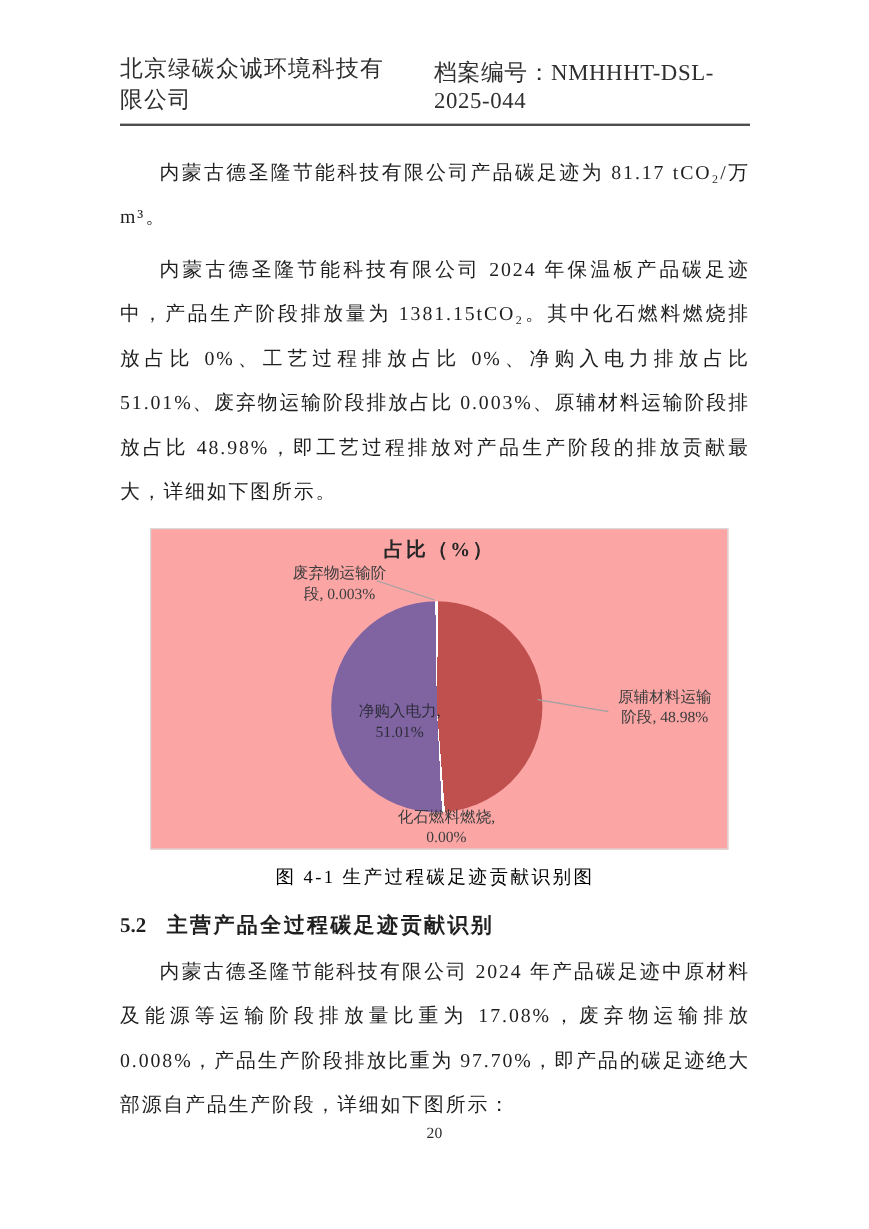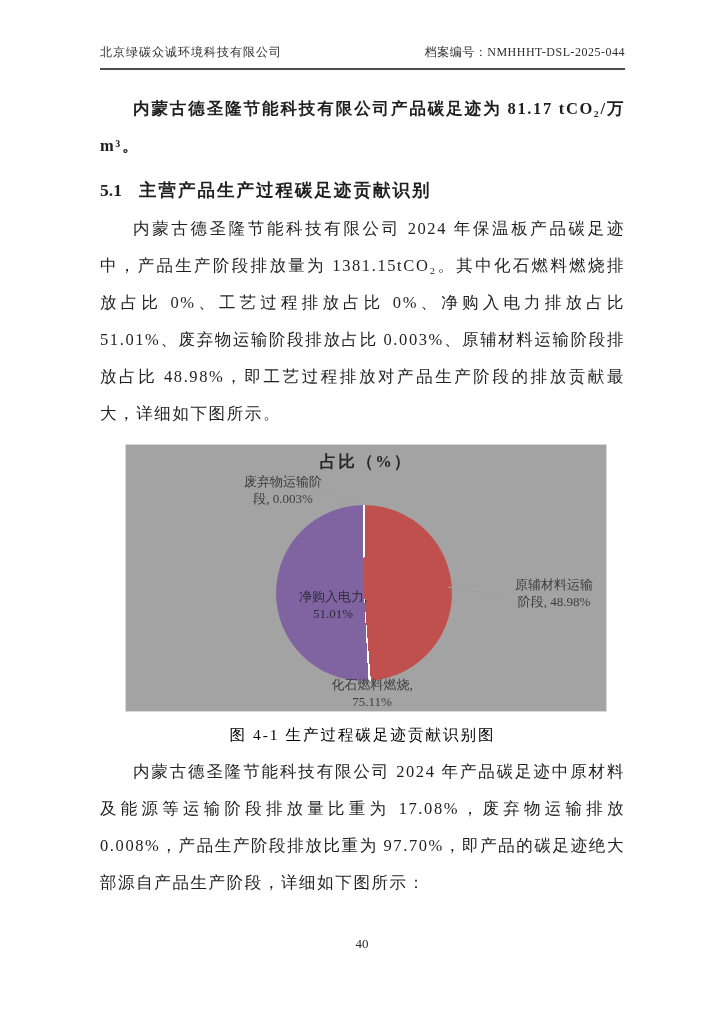--- a/index.html
+++ b/index.html
@@ -11,56 +11,56 @@
     position: relative;
     overflow: hidden;
   }
   .page-inner { padding: 44px 99px 0 100px; }
 
   
   .header {
     display: flex;
     justify-content: space-between;
     align-items: flex-end;
-    font-size: 12px;
+    font-size: 19px;
     padding-bottom: 7px;
     border-bottom: 2px solid #4e4e4e;
     color: #2e2e2e;
     letter-spacing: 1px;
     gap: 24px;
   }
   .hdr-right { font-weight: normal; letter-spacing: 0.5px; }
 
   
   .body-par {
     font-size: 16.5px;
     line-height: 37px;
     text-align: justify;
     text-indent: 2em;
     letter-spacing: 1.6px;
   }
-  .intro { margin-top: 20px; font-weight: bold; }
+  .intro { margin-top: 20px; }
   .section-h {
     margin-top: 13px;
     font-size: 17.5px;
     font-weight: bold;
     letter-spacing: 2px;
     line-height: 26px;
   }
   .section-h .h-num { margin-right: 17px; letter-spacing: 0; }
   .after-h { margin-top: 7px; }
 
   
   .chart-frame {
     position: relative;
     margin: 12px 0 0 25px;
     width: 482px;
     height: 268px;
     border: 1px solid #d9d9d9;
-    background: #a3a3a3;
+    background: #fca5a5;
   }
   .chart-title {
     position: absolute;
     top: 6px; left: 0; width: 100%;
     text-align: center;
     font-size: 16.5px;
     font-weight: bold;
     letter-spacing: 2px;
     color: #262626;
   }
@@ -106,41 +106,41 @@
 
 <div class="page-inner">
 
   <div class="header">
     <span>北京绿碳众诚环境科技有限公司</span>
     <span class="hdr-right"><span>档案编号：</span><span>NMHHHT-DSL-2025-044</span></span>
   </div>
 
   <p class="body-par intro">内蒙古德圣隆节能科技有限公司产品碳足迹为 81.17 tCO₂/万 m³。</p>
 
-  <h2 class="section-h"><span class="h-num">5.1</span><span>主营产品生产过程碳足迹贡献识别</span></h2>
 
   <p class="body-par after-h">内蒙古德圣隆节能科技有限公司 2024 年保温板产品碳足迹中，产品生产阶段排放量为 1381.15tCO₂。其中化石燃料燃烧排放占比 0%、工艺过程排放占比 0%、净购入电力排放占比 51.01%、废弃物运输阶段排放占比 0.003%、原辅材料运输阶段排放占比 48.98%，即工艺过程排放对产品生产阶段的排放贡献最大，详细如下图所示。</p>
 
   <div class="chart-frame">
     <div class="chart-title">占比（%）</div>
     <div class="pie" style="background: conic-gradient(rgb(255, 255, 255) 0deg, rgb(255, 255, 255) 0.8deg, rgb(192, 80, 77) 0.8deg, rgb(192, 80, 77) 175.54deg, rgb(255, 255, 255) 175.54deg, rgb(255, 255, 255) 176.34deg, rgb(255, 255, 255) 176.34deg, rgb(255, 255, 255) 177.14deg, rgb(128, 100, 162) 177.14deg, rgb(128, 100, 162) 359.189deg, rgb(255, 255, 255) 359.189deg, rgb(255, 255, 255) 359.989deg);"></div>
     <svg class="leaders" viewBox="0 0 482 268">
       <polyline points="188,43 236,59" fill="none" stroke="#a0a0a0" stroke-width="1"></polyline>
       <polyline points="322,142 381,152" fill="none" stroke="#a0a0a0" stroke-width="1"></polyline>
     </svg>
     <div class="lbl lbl-waste">废弃物运输阶
 段, 0.003%</div>
     <div class="lbl lbl-raw">原辅材料运输
 阶段, 48.98%</div>
     <div class="lbl lbl-elec">净购入电力,
 51.01%</div>
     <div class="lbl lbl-fossil">化石燃料燃烧,
-75.11%</div>
+0.00%</div>
   </div>
 
   <div class="fig-caption">图 4-1 生产过程碳足迹贡献识别图</div>
 
+  <h2 class="section-h" style="margin-top:16px"><span class="h-num">5.2</span><span>主营产品全过程碳足迹贡献识别</span></h2>
 
   <p class="body-par after-h">内蒙古德圣隆节能科技有限公司 2024 年产品碳足迹中原材料及能源等运输阶段排放量比重为 17.08%，废弃物运输排放 0.008%，产品生产阶段排放比重为 97.70%，即产品的碳足迹绝大部源自产品生产阶段，详细如下图所示：</p>
 
 </div>
 
-<div class="page-number">40</div>
+<div class="page-number">20</div>
 
 </body></html>

